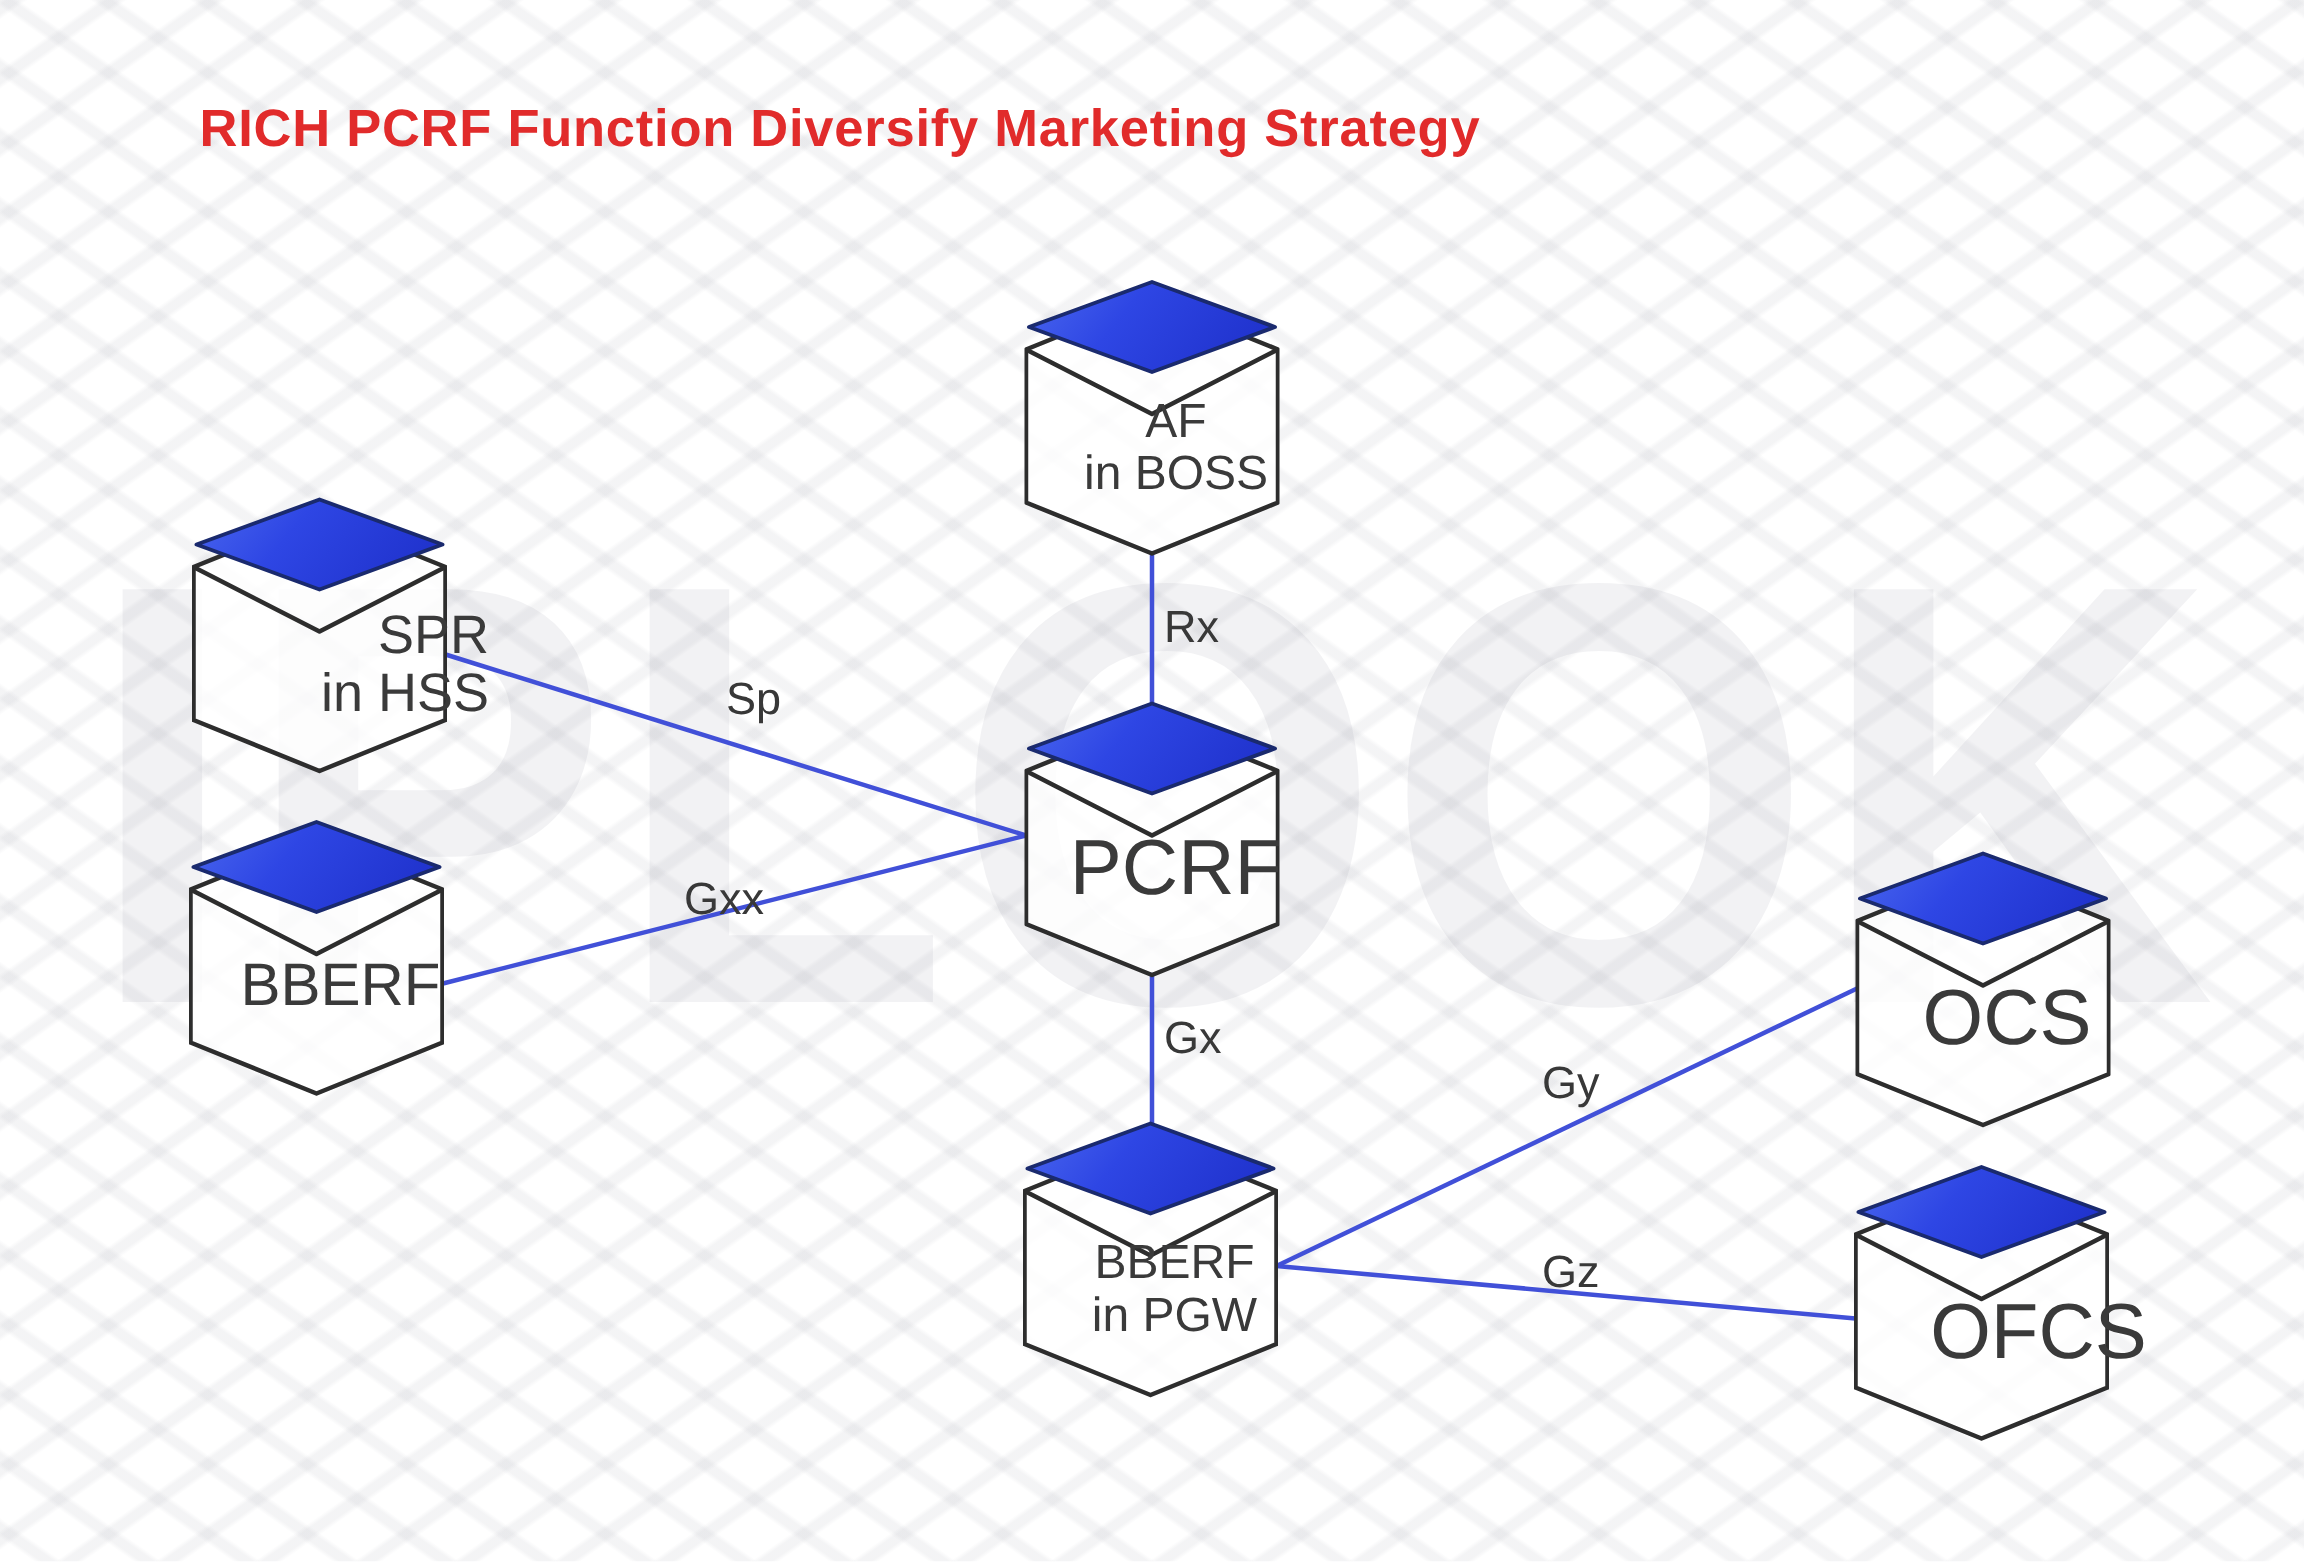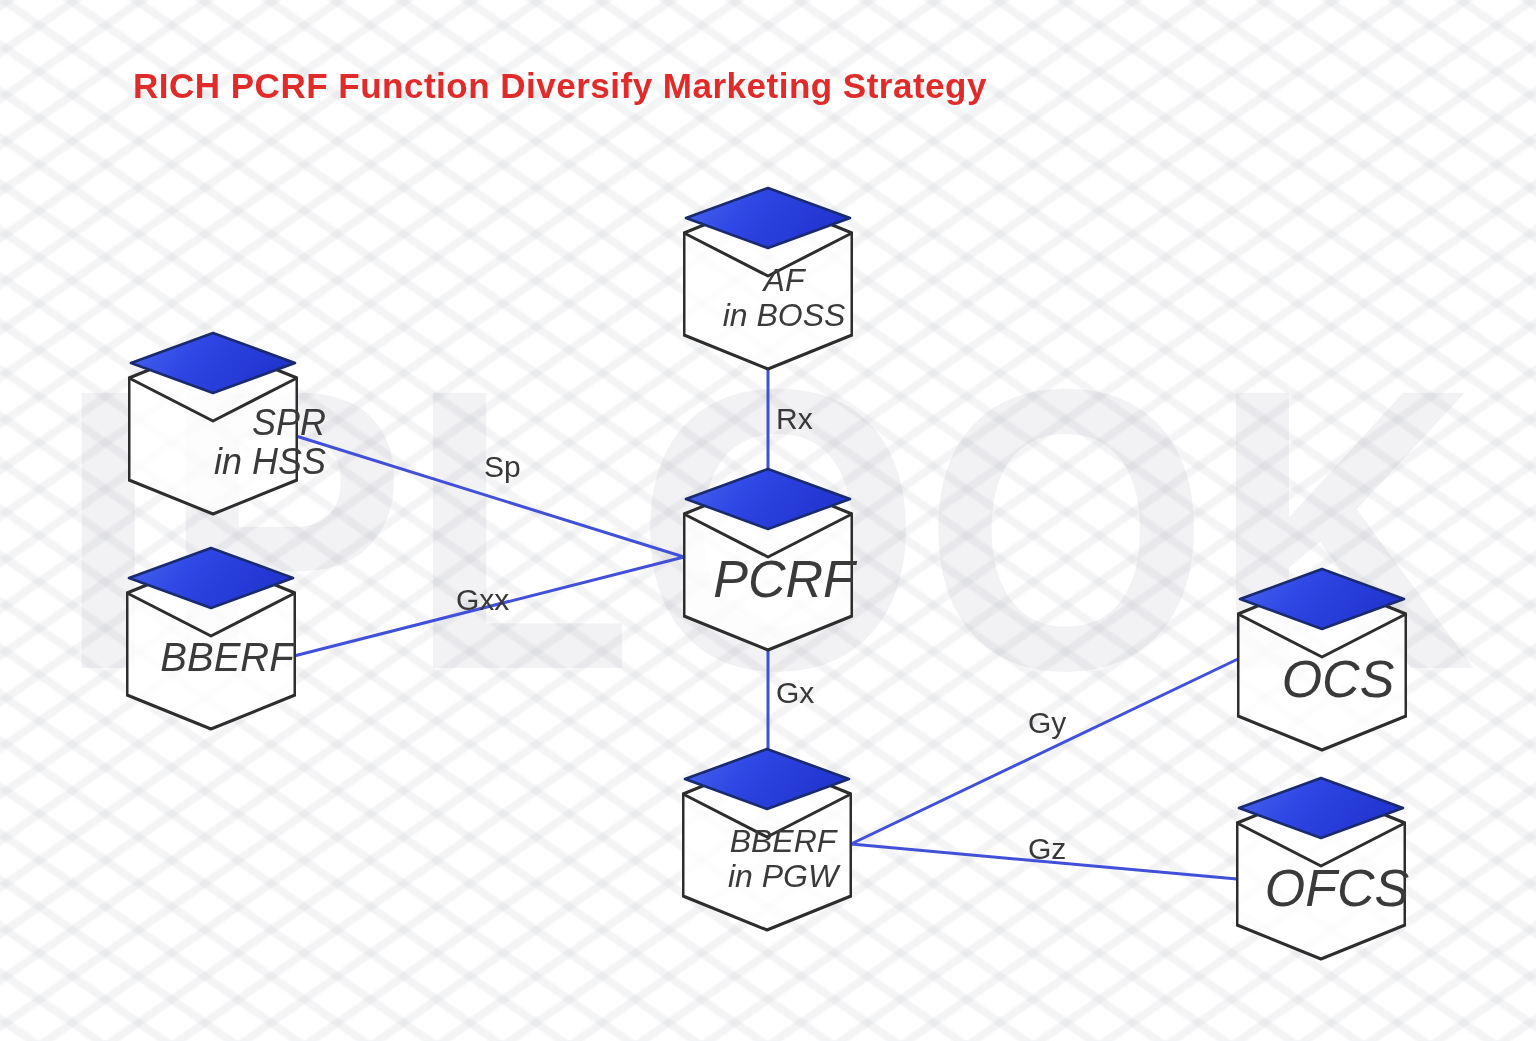--- a/index.html
+++ b/index.html
@@ -61,21 +61,20 @@
     font-size:30px;
     color:#383838;
     z-index:3;
     white-space:nowrap;
   }
 
   .node{
     position:absolute;
     width:202px;height:186px;
     z-index:4;
-    font-style:italic;
   }
   .node svg{position:absolute;left:0;top:0;}
   .box-body{
     fill:rgba(255,255,255,0.8);
     stroke:#2d2d2d;
     stroke-width:3;
     stroke-linejoin:round;
   }
   .box-rim{
     fill:none;
@@ -199,21 +198,21 @@
     <svg width="170" height="186" viewBox="0 0 170 186">
       <path class="box-body" d="M85 14 L1 48 L1 150 L85 184 L169 150 L169 48 Z"></path>
       <path class="box-rim" d="M1 48 L85 91 L169 48"></path>
       <polygon class="box-lid" points="85,3 167,33 85,63 3,33"></polygon>
     </svg>
     <div class="node-text fs52">
       <div>OCS</div>
     </div>
   </div>
 
-  <div class="node" style="left:1236px;top:775px;">
+  <div class="node" style="left:1236px;top:775px;padding-left:44px;">
     <svg width="170" height="186" viewBox="0 0 170 186">
       <path class="box-body" d="M85 14 L1 48 L1 150 L85 184 L169 150 L169 48 Z"></path>
       <path class="box-rim" d="M1 48 L85 91 L169 48"></path>
       <polygon class="box-lid" points="85,3 167,33 85,63 3,33"></polygon>
     </svg>
     <div class="node-text fs52">
       <div>OFCS</div>
     </div>
   </div>
 

